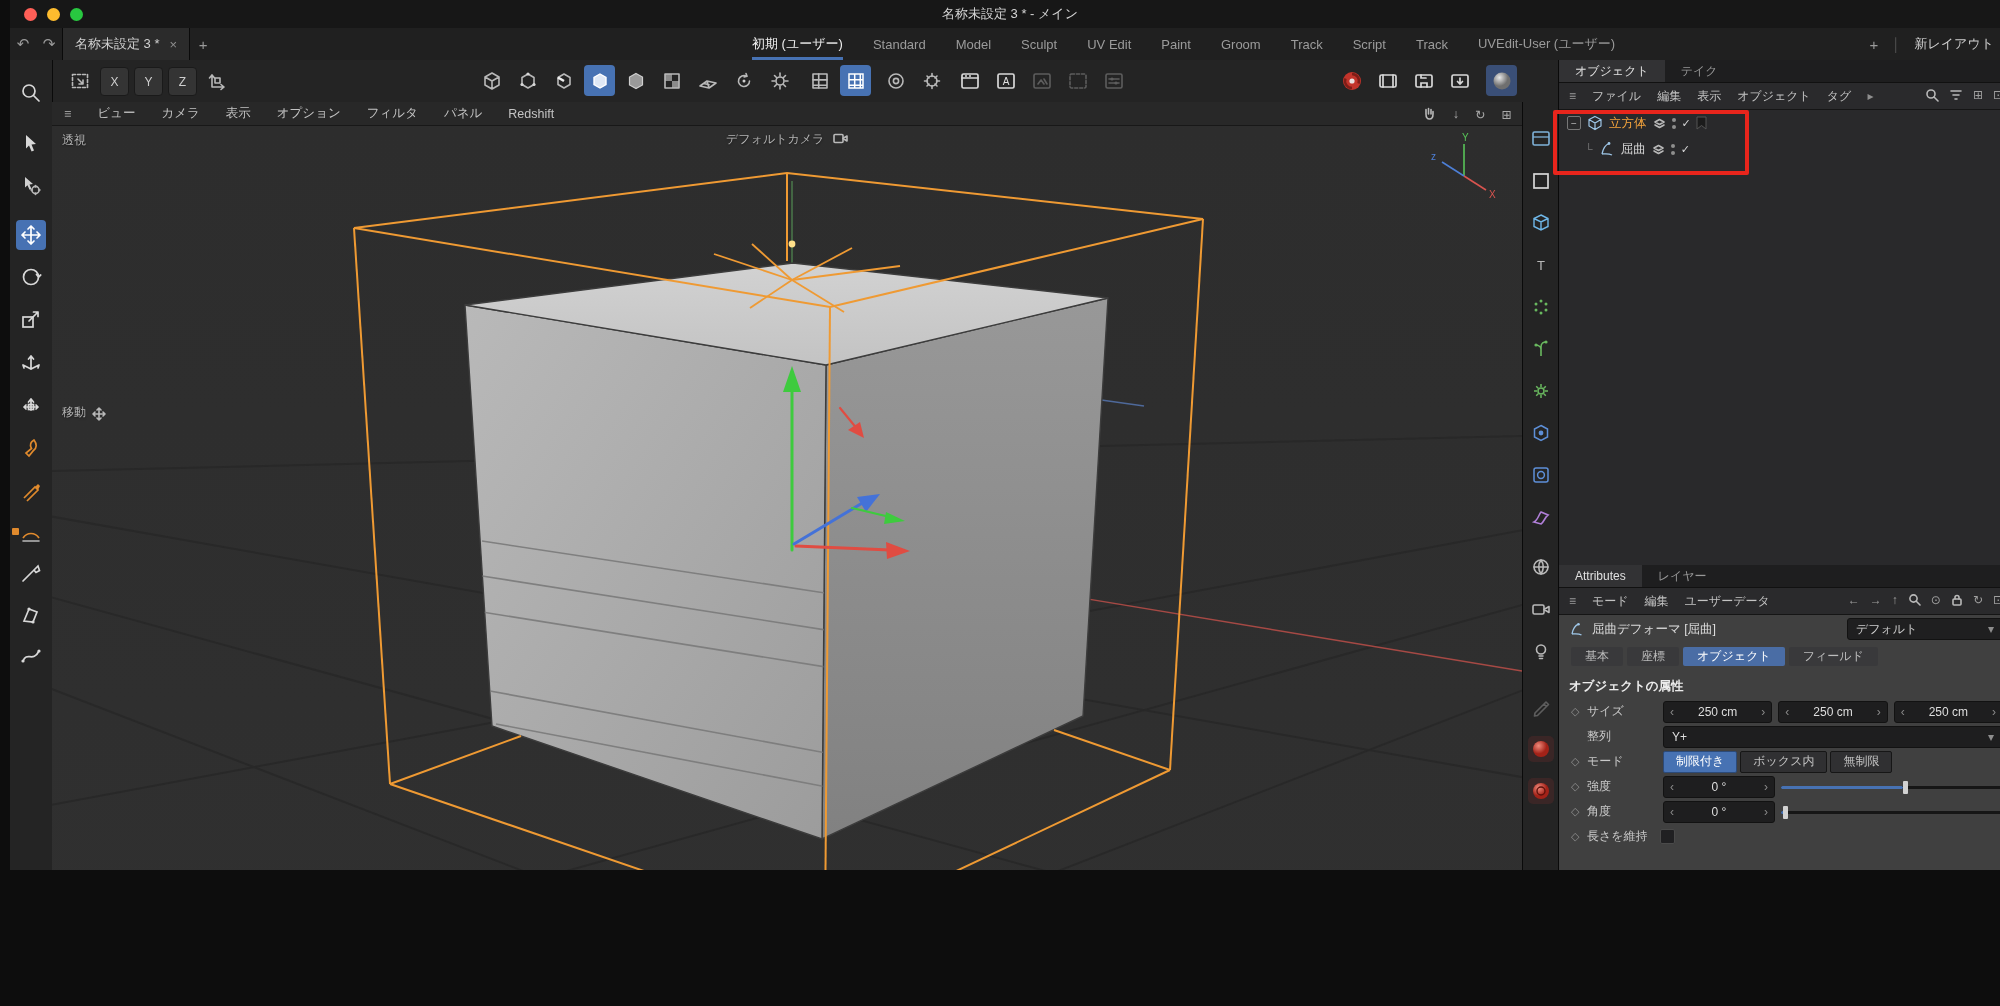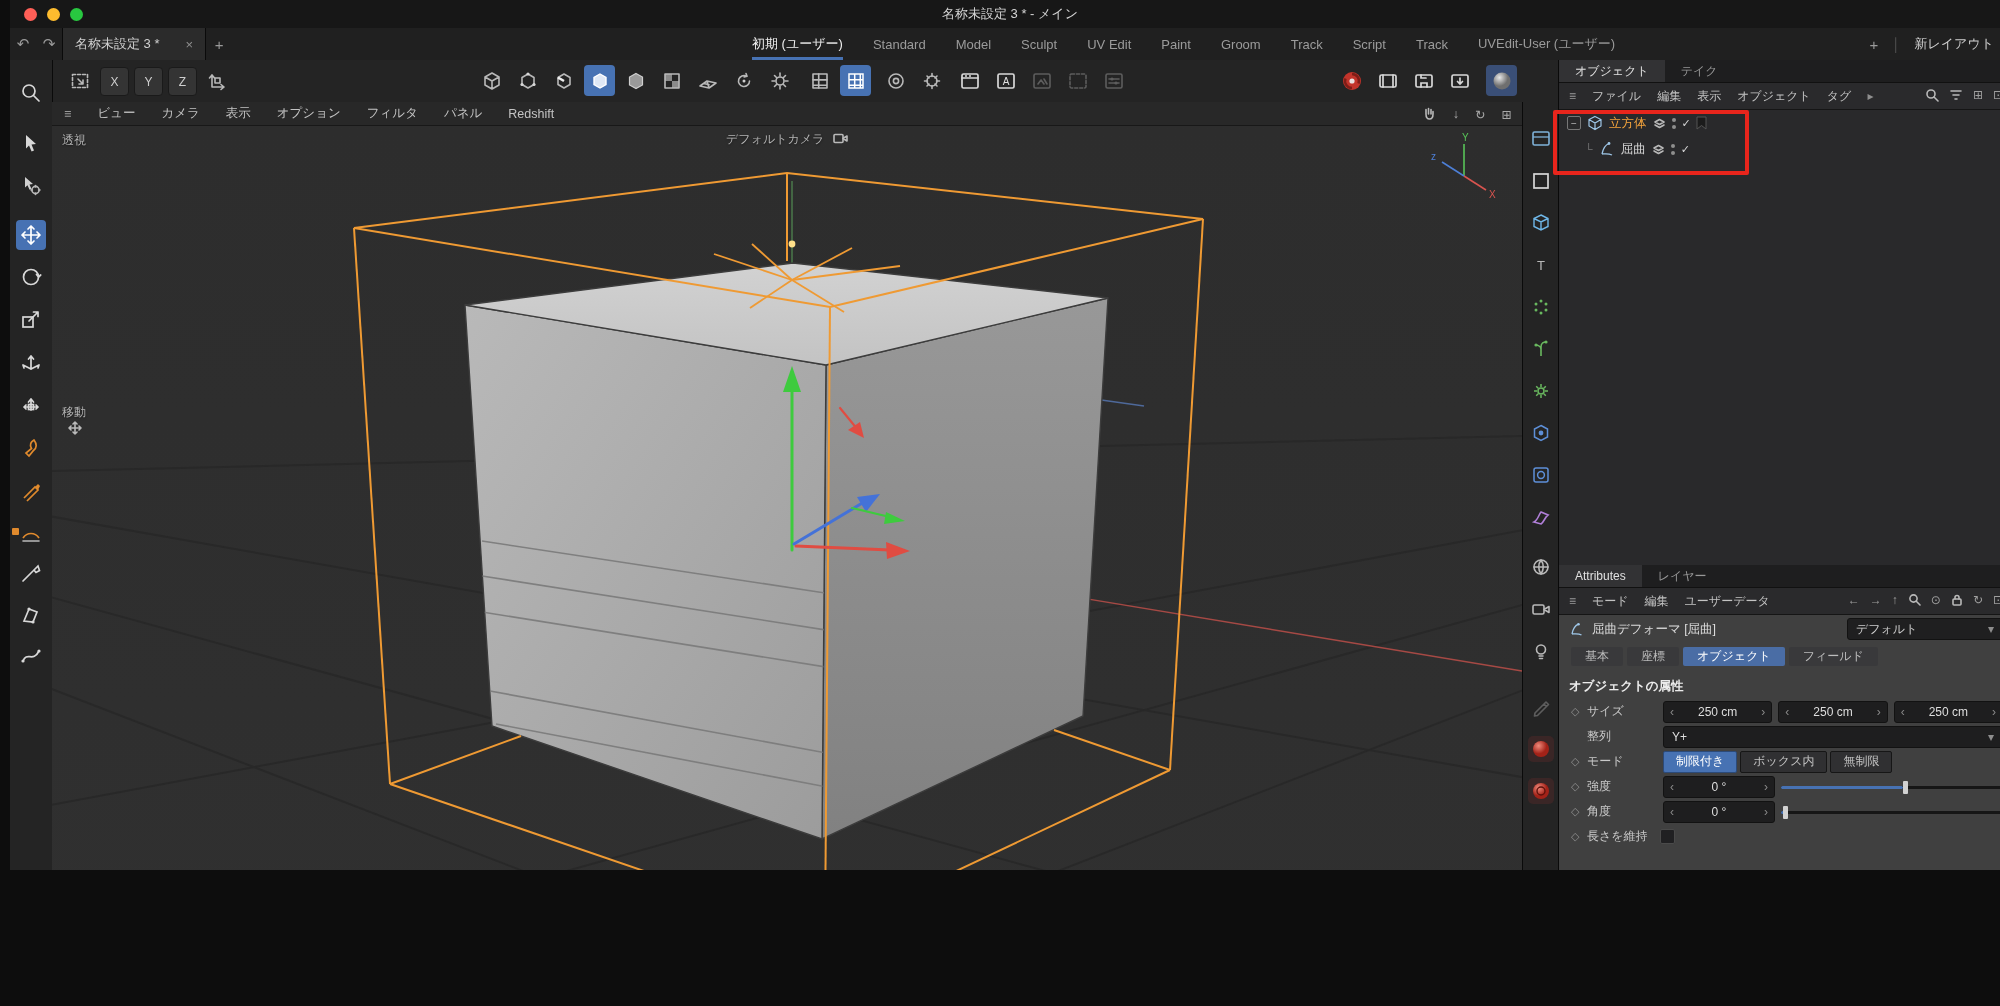--- a/index.html
+++ b/index.html
@@ -1,36 +1,36 @@
 <!DOCTYPE html>
 <html style="--accent: #4772b3; --selection_orange: #f5a43c; --annotation_red: #e8251c; --cage_orange: #ef9a33; --axis_x: #d8544f; --axis_y: #58c458; --axis_z: #4d7fd6;"><head>
 <meta charset="utf-8">
 <style>
   html,body{margin:0;padding:0;background:#0d0d0d;}
   #app{position:relative;width:2000px;height:870px;background:#1f1f1f;overflow:hidden;
        font-family:"Liberation Sans","DejaVu Sans",sans-serif;color:#c8c8c8;font-size:13px;margin-left:10px;
        -webkit-font-smoothing:antialiased;}
   .abs{position:absolute;}
-  .flex{display:flex;align-items:flex-start;flex-direction:column;}
+  .flex{display:flex;align-items:flex-end;}
   .ib{display:flex;align-items:center;justify-content:center;border-radius:4px;color:#b9b9b9;}
   .ib.on{background:var(--accent,#4772b3);color:#fff;}
   .dim{opacity:.38;}
   svg .s{stroke:#b9b9b9;fill:none;stroke-width:1.6;stroke-linecap:round;stroke-linejoin:round;}
   svg .sw{stroke:#d8d8d8;fill:none;stroke-width:1.7;stroke-linecap:round;}
 
   
   #titlebar{left:0;top:0;width:2000px;height:28px;background:#171717;border-bottom:1px solid #000;}
   #titlebar .title{width:100%;text-align:center;line-height:28px;font-size:13px;color:#d4d4d4;}
   .traffic{left:14px;top:8px;display:flex;gap:10px;}
   .traffic span{width:13px;height:13px;border-radius:50%;display:block;}
 
   
   #tabbar{left:0;top:28px;width:2000px;height:32px;background:#202020;border-bottom:1px solid #050505;display:flex;align-items:center;}
   .histbtn{width:26px;height:24px;font-size:15px;color:#9a9a9a;}
-  #doc-tab{height:32px;padding:0 12px;background:#2b2b2b;border-right:1px solid #0a0a0a;border-left:1px solid #0a0a0a;display:flex;gap:26px;align-items:center;color:#d0d0d0;}
+  #doc-tab{height:32px;padding:0 12px;background:#2b2b2b;border-right:1px solid #0a0a0a;border-left:1px solid #0a0a0a;display:flex;gap:10px;align-items:center;color:#d0d0d0;}
   #doc-tab .x{color:#8f8f8f;font-size:13px;}
   .layouts{position:absolute;left:742px;top:0;height:32px;display:flex;align-items:center;gap:30px;}
   .ltab{color:#9b9b9b;font-size:13px;height:32px;display:flex;align-items:center;white-space:nowrap;}
   .ltab.active{color:#f0f0f0;box-shadow:inset 0 -3px 0 var(--accent,#4772b3);}
   .tb-right{position:absolute;right:16px;top:0;height:32px;display:flex;align-items:center;gap:14px;color:#9b9b9b;}
 
   
   #toolbar{left:42px;top:60px;width:1506px;height:42px;background:#242424;border-bottom:1px solid #0a0a0a;}
   .tgrp{position:absolute;top:5px;display:flex;gap:5px;}
   .tbtn{width:31px;height:31px;}

